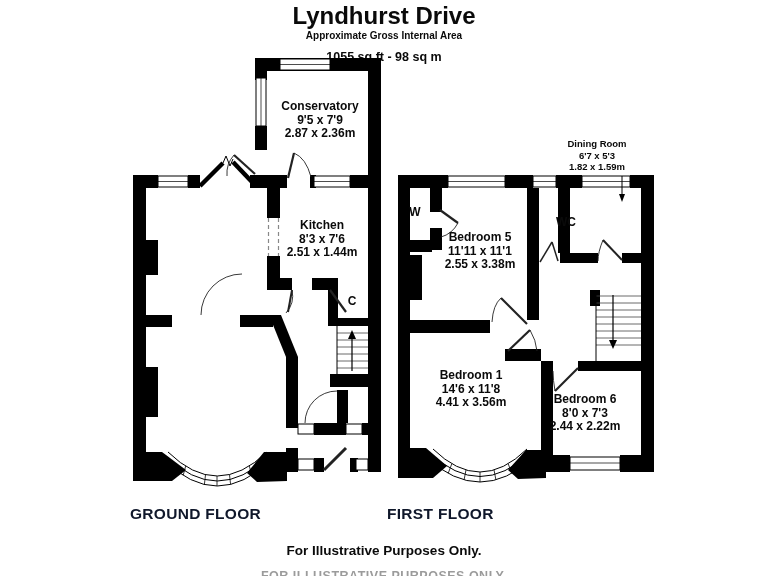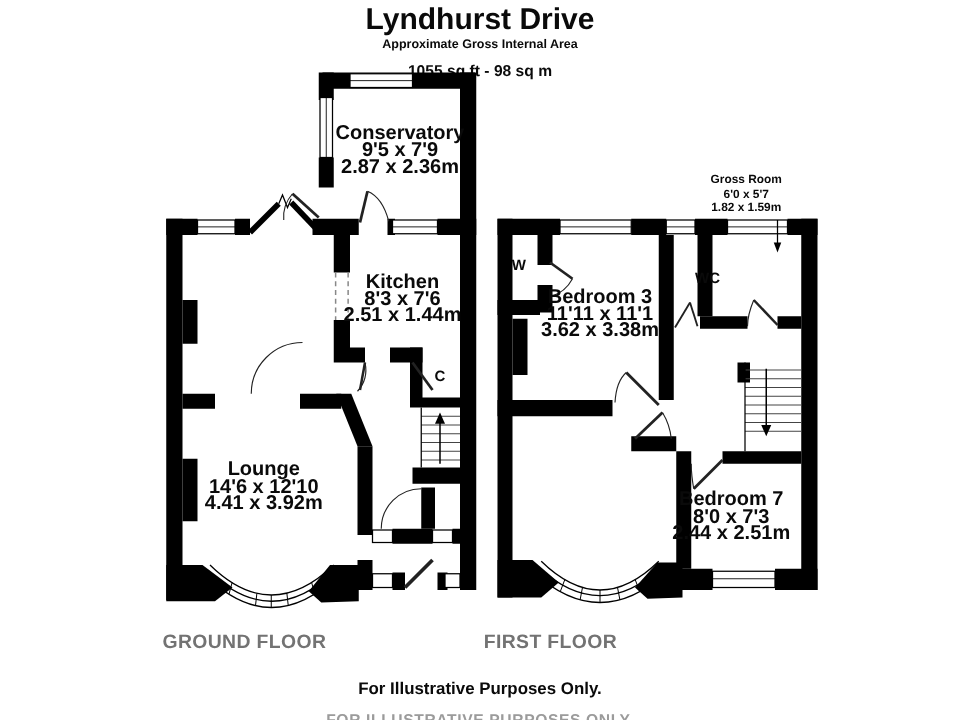--- a/index.html
+++ b/index.html
@@ -4,25 +4,25 @@
 <style>
   html,body{margin:0;padding:0;background:#ffffff;}
   #stage{position:relative;width:768px;height:576px;background:#ffffff;overflow:hidden;
          font-family:"Liberation Sans",sans-serif;border-radius:15px;}
   .hdr{position:absolute;left:0;width:768px;text-align:center;color:#0a0a0a;white-space:nowrap;}
   #title{top:3px;font-weight:bold;font-size:24px;line-height:26px;}
   #subtitle{top:29px;font-weight:bold;font-size:10px;line-height:13px;}
   #area{top:50px;font-weight:bold;font-size:12.5px;line-height:14px;}
   #plan-svg{position:absolute;left:0;top:0;}
   .room-label{position:absolute;transform:translateX(-50%);text-align:center;
-              font-weight:bold;font-size:16px;line-height:13.5px;color:#0a0a0a;white-space:nowrap;}
+              font-weight:bold;font-size:12px;line-height:13.5px;color:#0a0a0a;white-space:nowrap;}
   .room-label.small{font-size:9.5px;line-height:11.5px;}
   .abbr-label{position:absolute;transform:translateX(-50%);font-weight:bold;font-size:12px;
               color:#0a0a0a;white-space:nowrap;}
-  .floor-caption{position:absolute;font-weight:bold;font-size:15.5px;color:#737373;
+  .floor-caption{position:absolute;font-weight:bold;font-size:15.5px;color:#0f172a;
                  letter-spacing:0.3px;white-space:nowrap;}
   #disclaimer{position:absolute;left:0;top:543px;width:768px;text-align:center;
               font-weight:bold;font-size:13.5px;color:#0a0a0a;}
   #watermark{position:absolute;left:0;top:569px;width:768px;text-align:center;
              font-weight:bold;font-size:12.5px;color:#9b9b9b;letter-spacing:0.5px;}
 </style>
 </head>
 <body>
 
 <div id="stage">
@@ -233,41 +233,41 @@
   <div class="room-label" style="left:320px;top:100px">
     <div>Conservatory</div>
     <div>9'5 x 7'9</div>
     <div>2.87 x 2.36m</div>
   </div>
   <div class="room-label" style="left:322px;top:219px">
     <div>Kitchen</div>
     <div>8'3 x 7'6</div>
     <div>2.51 x 1.44m</div>
   </div>
-  <div class="room-label" style="left:211px;top:369px">
-    <div>Lounge</div>
-    <div>14'6 x 12'10</div>
-    <div>4.41 x 3.92m</div>
-  </div>
   <div class="abbr-label" style="left:352px;top:294px">C</div>
 
   <div class="room-label small" style="left:597px;top:138px">
-    <div>Gross Room</div>
-    <div>6'0 x 5'7</div>
+    <div>Dining Room</div>
+    <div>6'7 x 5'3</div>
     <div>1.82 x 1.59m</div>
   </div>
   <div class="room-label" style="left:480px;top:231px">
-    <div>Bedroom 3</div>
+    <div>Bedroom 5</div>
     <div>11'11 x 11'1</div>
-    <div>3.62 x 3.38m</div>
+    <div>2.55 x 3.38m</div>
+  </div>
+  <div class="room-label" style="left:471px;top:369px">
+    <div>Bedroom 1</div>
+    <div>14'6 x 11'8</div>
+    <div>4.41 x 3.56m</div>
   </div>
   <div class="room-label" style="left:585px;top:393px">
-    <div>Bedroom 7</div>
+    <div>Bedroom 6</div>
     <div>8'0 x 7'3</div>
-    <div>2.44 x 2.51m</div>
+    <div>2.44 x 2.22m</div>
   </div>
   <div class="abbr-label" style="left:566px;top:215px">WC</div>
   <div class="abbr-label" style="left:415px;top:205px">W</div>
 
   <div class="floor-caption" style="left:130px;top:505px">GROUND FLOOR</div>
   <div class="floor-caption" style="left:387px;top:505px">FIRST FLOOR</div>
 
   <div id="disclaimer">For Illustrative Purposes Only.</div>
   <div id="watermark">FOR ILLUSTRATIVE PURPOSES ONLY.</div>
 </div>

